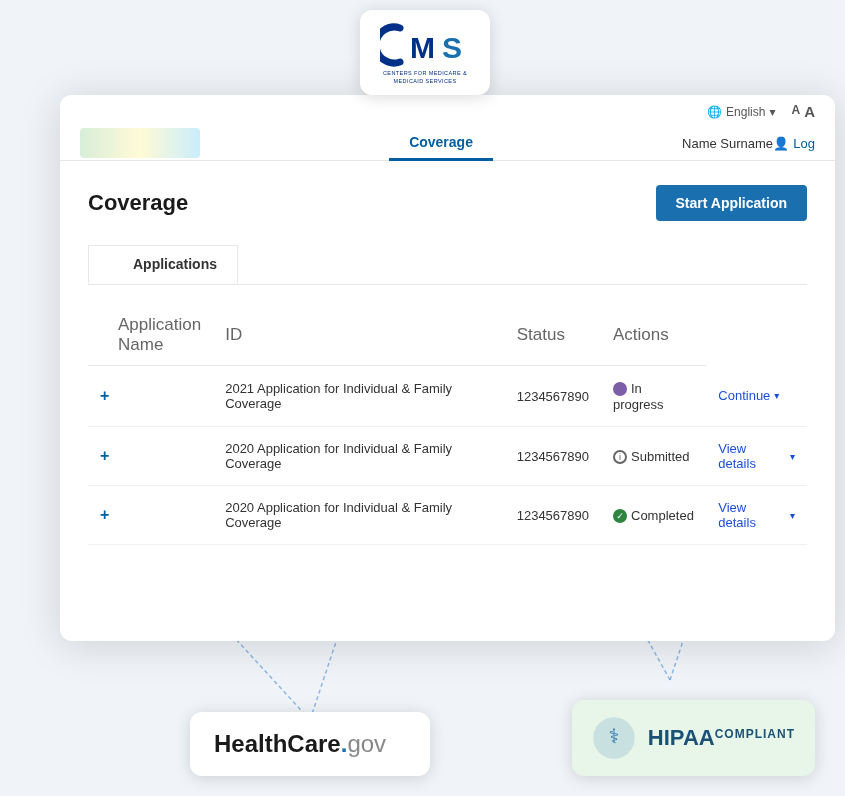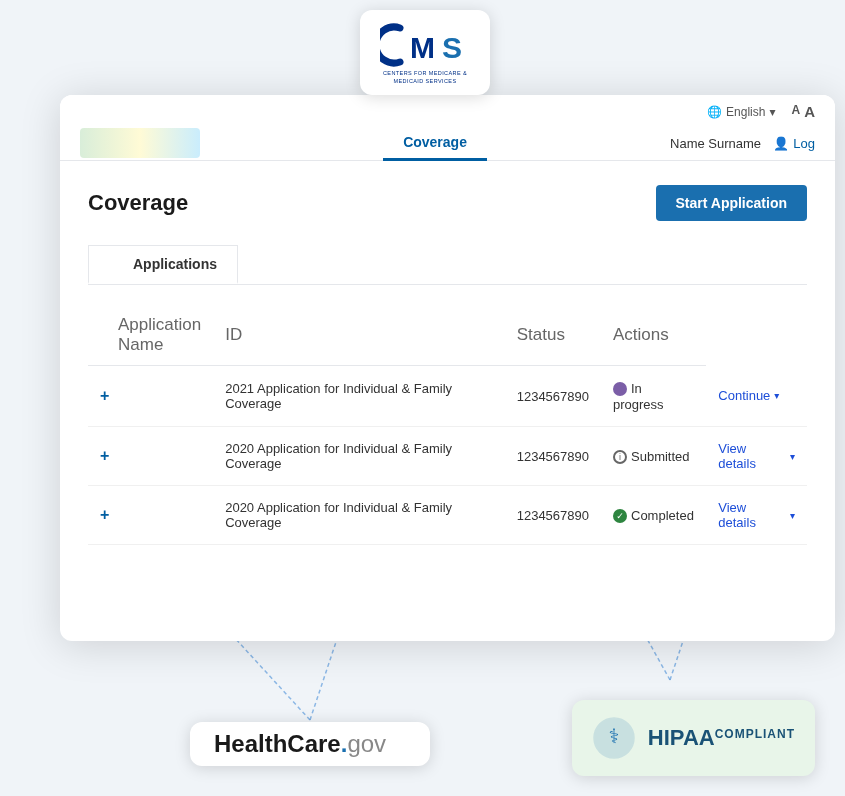--- a/index.html
+++ b/index.html
@@ -88,21 +88,20 @@
 
     .nav-tab.active {
       color: #005ea2;
       border-bottom: 3px solid #005ea2;
       font-weight: 600;
     }
 
     .user-info {
       display: flex;
       align-items: center;
-      gap: 12px;
       font-size: 13px;
       color: #333;
     }
 
     .login-link {
       color: #005ea2;
       display: flex;
       align-items: center;
       gap: 4px;
       cursor: pointer;
@@ -242,26 +241,26 @@
 
     .cms-logo {
       display: flex;
       flex-direction: column;
       align-items: center;
     }
 
     
     .healthcare-badge {
       position: absolute;
-      bottom: 30px;
+      bottom: 20px;
       left: 190px;
       background: #fff;
       border-radius: 12px;
       box-shadow: 0 2px 16px rgba(0,0,0,0.15);
-      padding: 8px 24px;
+      padding: 18px 24px;
       z-index: 5;
       min-width: 240px;
     }
 
     .healthcare-logo {
       font-size: 24px;
       font-weight: 300;
       color: #333;
     }
 

